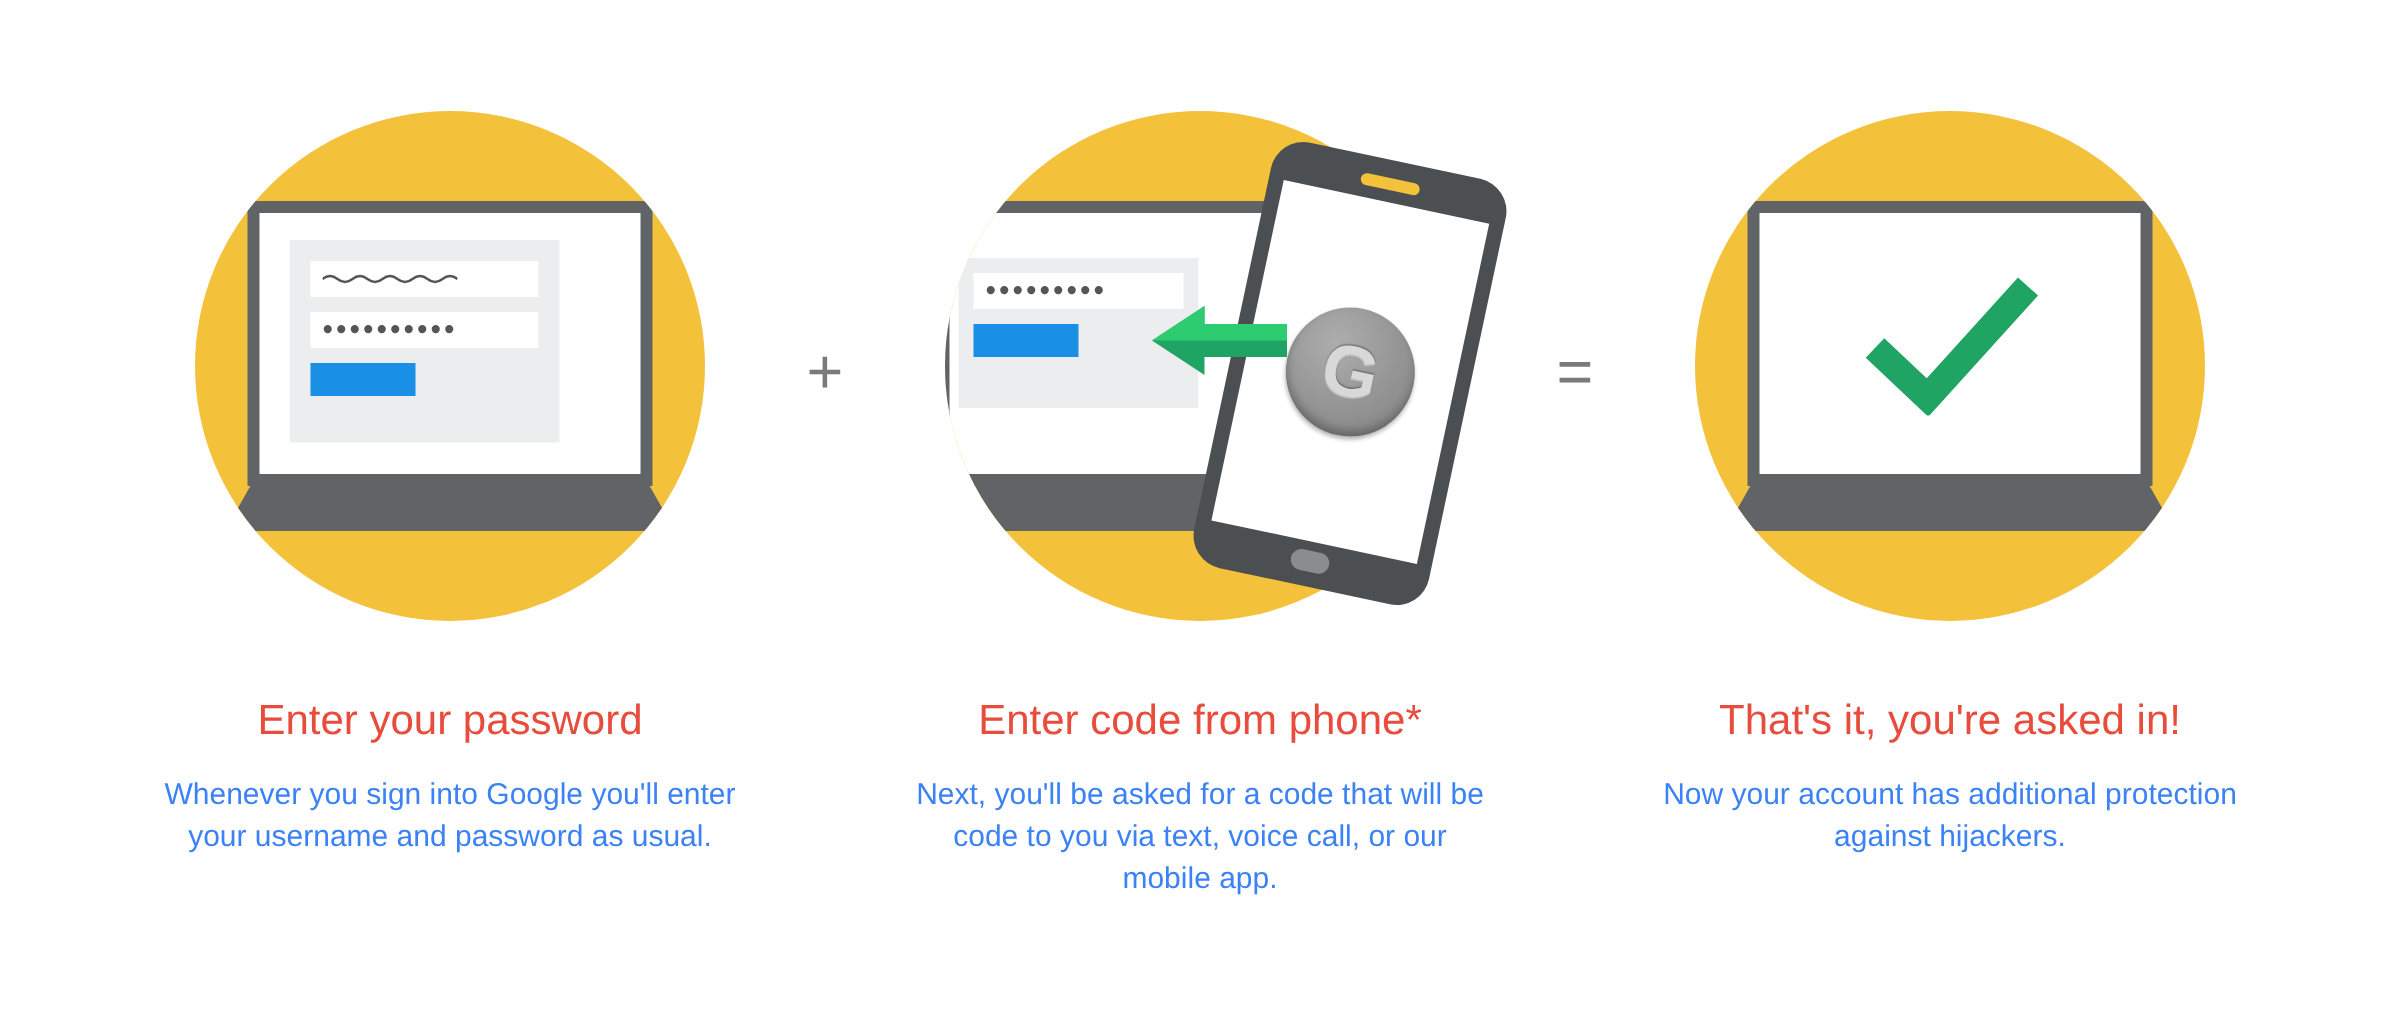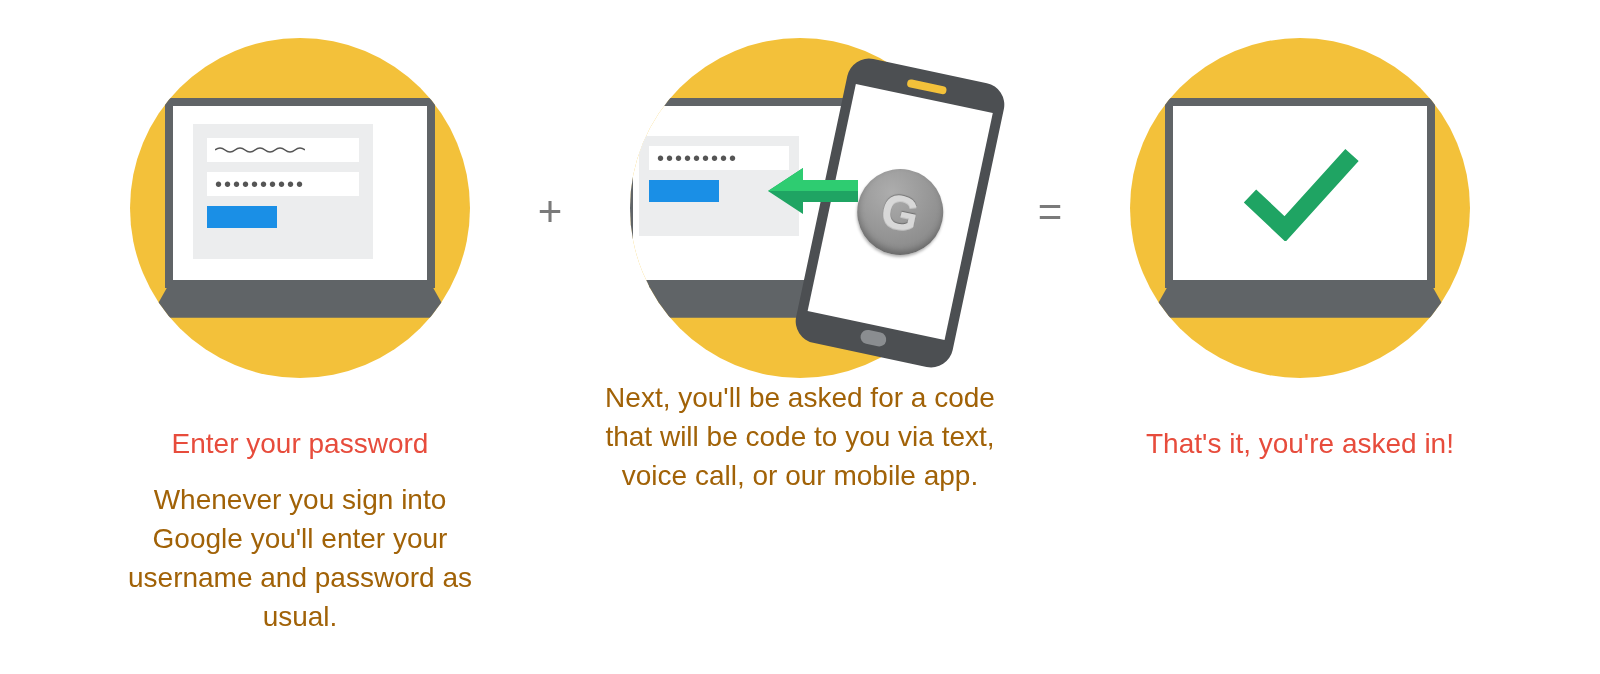--- a/index.html
+++ b/index.html
@@ -46,22 +46,22 @@
       font-weight: 300;
     }
     .step-title {
       color: #e74c3c;
       font-size: 28px;
       font-weight: 400;
       margin-top: 50px;
       margin-bottom: 20px;
     }
     .step-desc {
-      color: #a16207;
-      font-size: 28px;
+      color: #3b82f6;
+      font-size: 20px;
       line-height: 1.4;
       font-weight: 400;
       max-width: 390px;
     }
     
     .laptop {
       position: relative;
       width: 300px;
       height: 220px;
     }
@@ -257,34 +257,36 @@
       <div class="phone">
         <div class="phone-speaker"></div>
         <div class="phone-screen">
           <div class="auth-badge">
             <span class="g-letter">G</span>
           </div>
         </div>
         <div class="phone-button"></div>
       </div>
     </div>
+    <h3 class="step-title">Enter code from phone*</h3>
     <p class="step-desc">Next, you'll be asked for a code that will be code to you via text, voice call, or our mobile app.</p>
   </div>
 
   <div class="operator">=</div>
 
   <div class="step step3">
     <div class="circle">
       <div class="circle-clip">
         <div class="laptop">
           <div class="laptop-screen">
             <svg class="checkmark" viewBox="0 0 120 100">
               <polyline points="10,55 45,88 112,14" fill="none" stroke="#1fa463" stroke-width="18" stroke-linecap="butt" stroke-linejoin="miter"></polyline>
             </svg>
           </div>
           <div class="laptop-base"></div>
         </div>
       </div>
     </div>
     <h3 class="step-title">That's it, you're asked in!</h3>
+    <p class="step-desc">Now your account has additional protection against hijackers.</p>
   </div>
 
 </div>
 
 </body></html>

